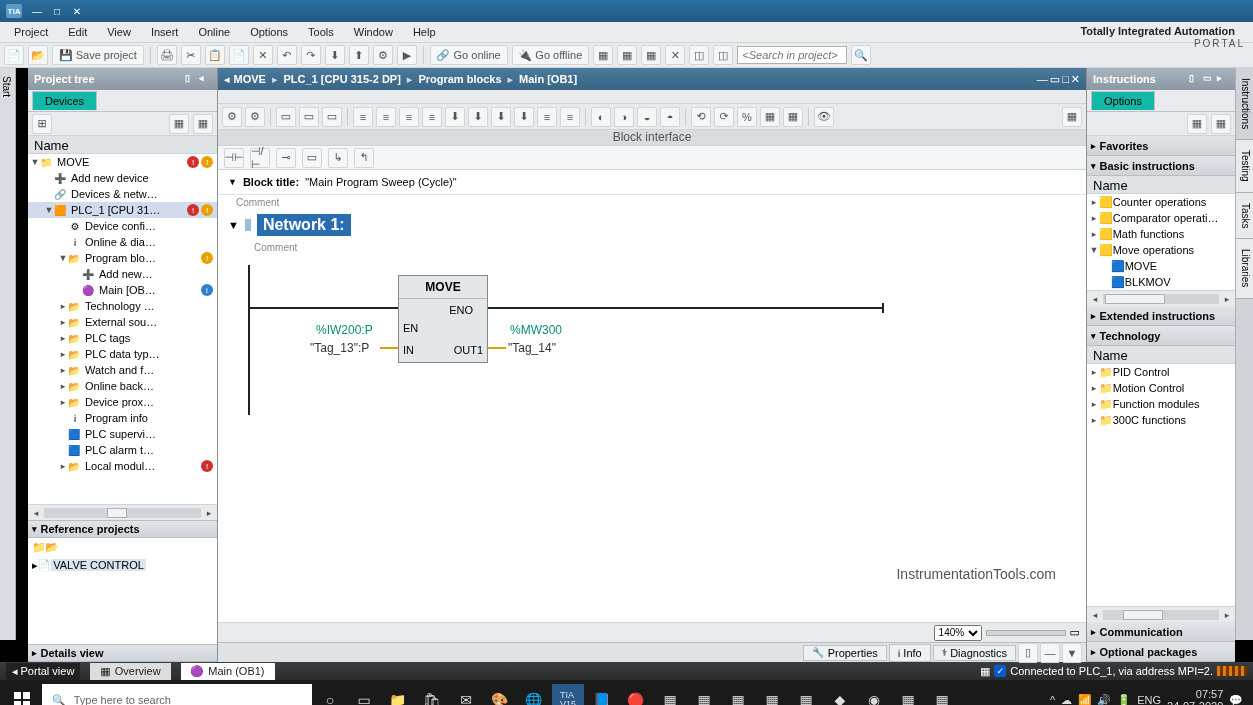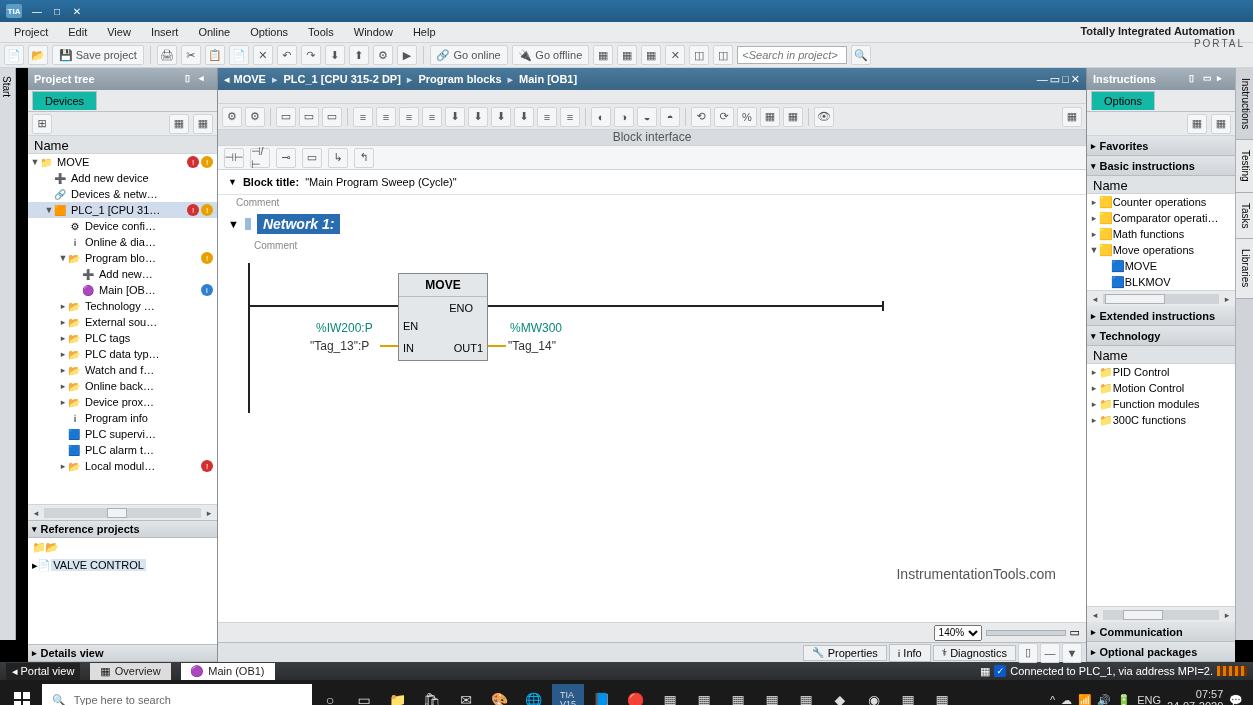--- a/index.html
+++ b/index.html
@@ -48,21 +48,21 @@
 .bcrumb .sep2{margin:0 6px;color:#cde;}
 .bcrumb .winbtns{margin-left:auto;display:flex;gap:2px;}
 .toolbar2{height:26px;background:#e8eaec;border-bottom:1px solid #cfd4d8;display:flex;align-items:center;padding:0 4px;gap:3px;}
 .blkint{height:16px;background:#d8dce0;text-align:center;font-size:12px;color:#555;border-bottom:1px solid #cfd4d8;}
 .ldrtool{height:24px;background:#f4f6f8;border-bottom:1px solid #cfd4d8;display:flex;align-items:center;padding:0 6px;gap:6px;}
 .blktitle{padding:6px 10px;display:flex;align-items:center;gap:6px;border-bottom:1px solid #e0e3e6;}
 .blktitle .car{font-size:9px;}
 .blktitle b{font-size:11px;}
 .comment{padding:2px 18px;color:#888;font-size:10px;}
 .nethdr{padding:4px 10px;display:flex;align-items:center;gap:6px;}
-.nethdr .nlbl{background:#2a6cb0;color:#fff;padding:2px 6px;font-weight:bold;font-size:14px;font-style:italic;}
+.nethdr .nlbl{background:#2a6cb0;color:#fff;padding:2px 6px;font-weight:bold;font-size:16px;}
 .canvas{flex:1;background:#fff;position:relative;overflow:auto;}
 .rung{position:absolute;left:30px;top:10px;}
 .rail{position:absolute;left:0;top:0;width:2px;height:150px;background:#222;}
 .hline{position:absolute;height:2px;background:#222;}
 .box{position:absolute;background:#e4e7ea;border:1px solid #888;text-align:center;}
 .box .boxttl{padding:4px 0;font-size:12px;font-weight:bold;border-bottom:1px solid #bbb;}
 .pin{position:absolute;font-size:11px;}
 .addr{position:absolute;color:#0a8a7a;font-size:12px;}
 .tag{position:absolute;color:#333;font-size:12px;}
 .wmark{position:absolute;right:30px;bottom:40px;color:#555;font-size:14px;}

